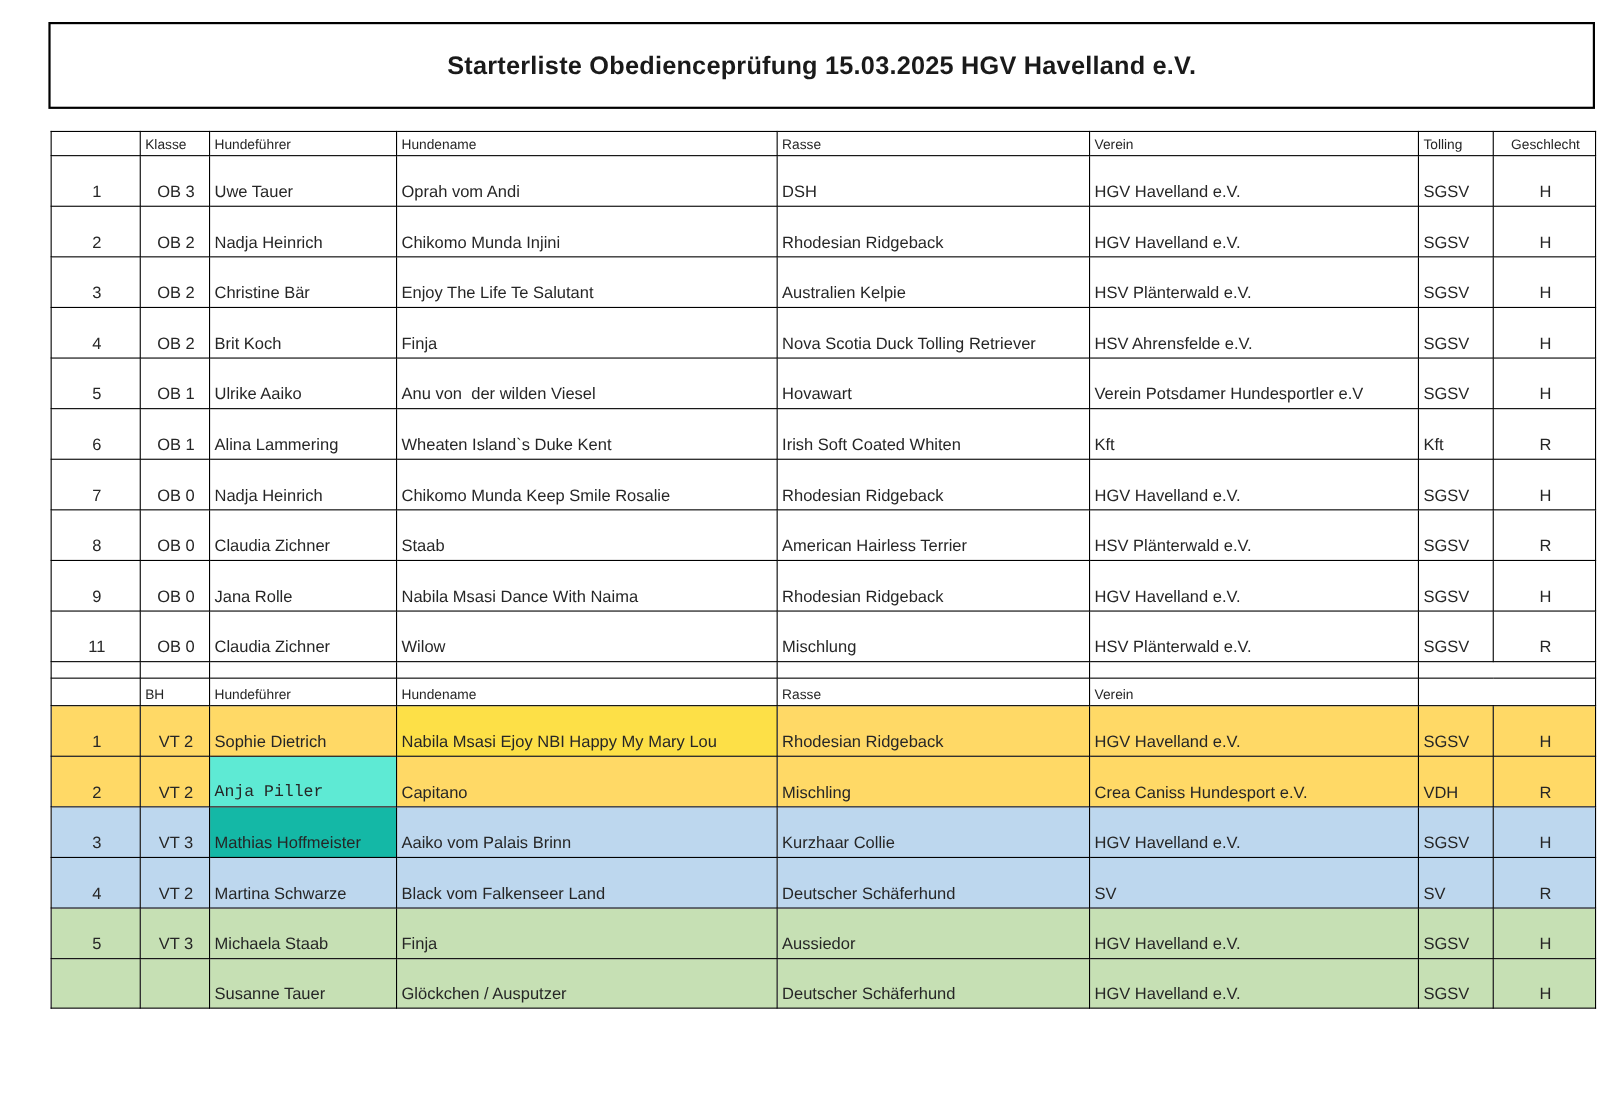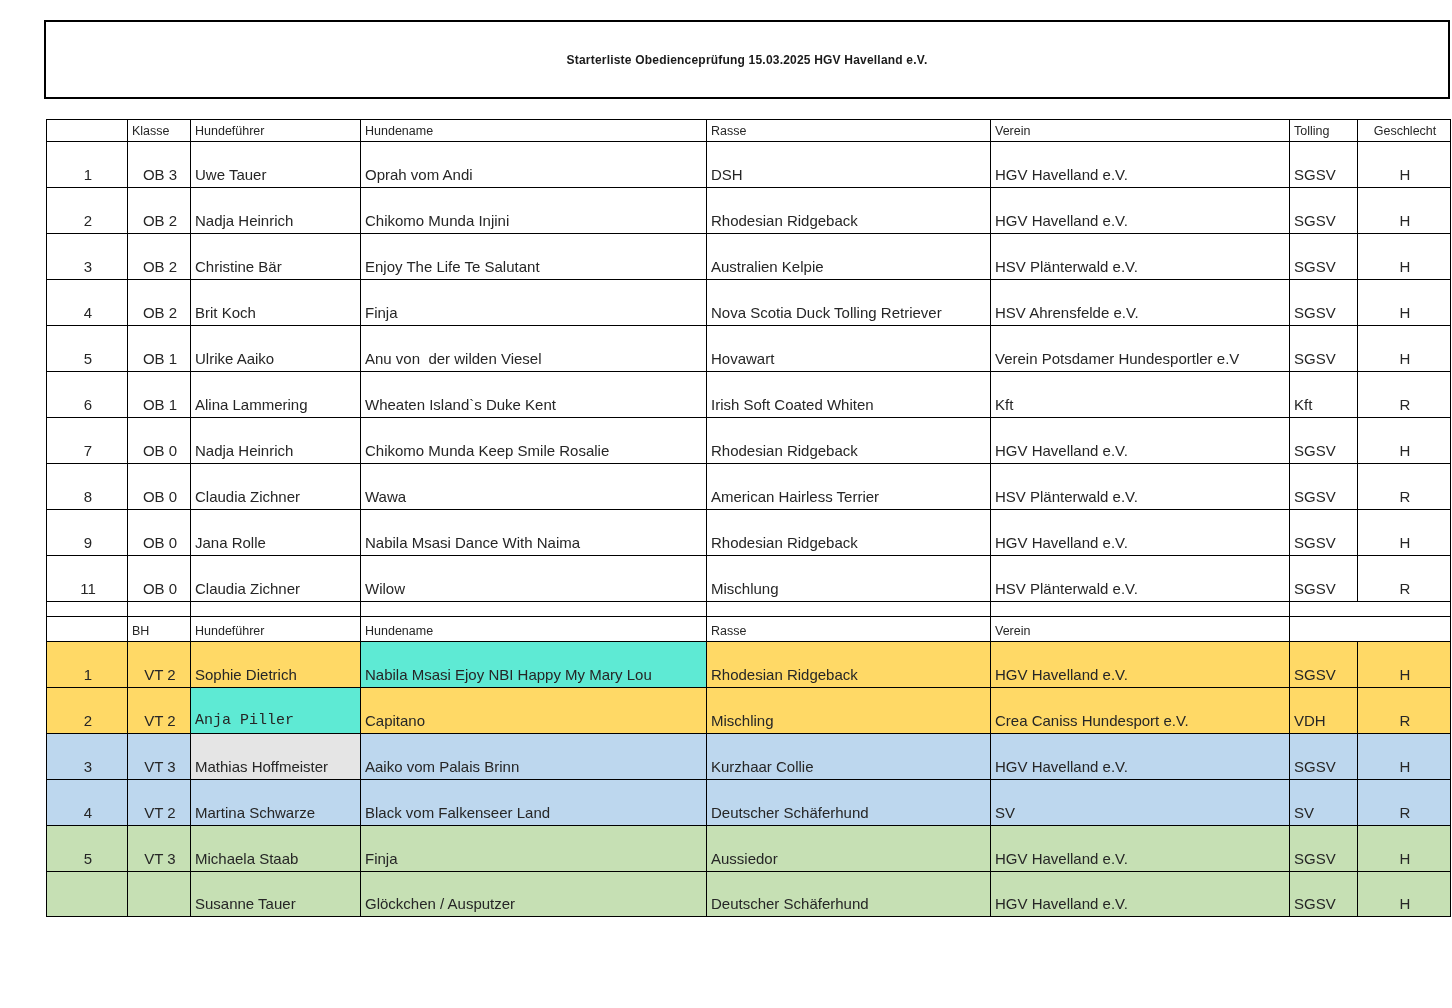--- a/index.html
+++ b/index.html
@@ -11,21 +11,21 @@
   }
   .page { position:relative; width:1452px; height:1008px; background:#fff; }
 
   .title-box {
     position:absolute; left:44px; top:20px;
     width:1406px; height:79px;
     border:2px solid #000;
     display:flex; align-items:center; justify-content:center;
     background:#fff;
   }
-  .title-text { font-size:12px; font-weight:bold; color:#1a1a1a; letter-spacing:0.2px; }
+  .title-text { font-size:23px; font-weight:bold; color:#1a1a1a; letter-spacing:0.2px; }
 
   table.sheet {
     position:absolute; left:46px; top:119px;
     width:1404px;
     border-collapse:collapse; table-layout:fixed;
   }
   table.sheet td {
     border:1px solid #000;
     vertical-align:bottom;
     font-size:15px;
@@ -151,21 +151,21 @@
           <td class="c-hundename">Chikomo Munda Keep Smile Rosalie</td>
           <td class="c-rasse">Rhodesian Ridgeback</td>
           <td class="c-verein">HGV Havelland e.V.</td>
           <td class="c-verband">SGSV</td>
           <td class="c-geschlecht">H</td>
         </tr>
         <tr class="data">
           <td class="c-nr">8</td>
           <td class="c-klasse">OB 0</td>
           <td class="c-hundefuehrer">Claudia Zichner</td>
-          <td class="c-hundename small">Wawa</td>
+          <td class="c-hundename small">Staab</td>
           <td class="c-rasse small">American Hairless Terrier</td>
           <td class="c-verein">HSV Plänterwald e.V.</td>
           <td class="c-verband">SGSV</td>
           <td class="c-geschlecht">R</td>
         </tr>
         <tr class="data">
           <td class="c-nr">9</td>
           <td class="c-klasse">OB 0</td>
           <td class="c-hundefuehrer small">Jana Rolle</td>
           <td class="c-hundename small">Nabila Msasi Dance With Naima</td>
@@ -199,40 +199,40 @@
           <td class="c-hundefuehrer">Hundeführer</td>
           <td class="c-hundename">Hundename</td>
           <td class="c-rasse">Rasse</td>
           <td class="c-verein">Verein</td>
           <td class="c-verband" colspan="2"></td>
         </tr>
         <tr class="data">
           <td class="c-nr" style="background: rgb(255, 217, 102);">1</td>
           <td class="c-klasse" style="background: rgb(255, 217, 102);">VT 2</td>
           <td class="c-hundefuehrer" style="background: rgb(255, 217, 102);">Sophie Dietrich</td>
-          <td class="c-hundename" style="background: #5eead4;">Nabila Msasi Ejoy NBI Happy My Mary Lou</td>
+          <td class="c-hundename" style="background: #fde047;">Nabila Msasi Ejoy NBI Happy My Mary Lou</td>
           <td class="c-rasse" style="background: rgb(255, 217, 102);">Rhodesian Ridgeback</td>
           <td class="c-verein" style="background: rgb(255, 217, 102);">HGV Havelland e.V.</td>
           <td class="c-verband" style="background: rgb(255, 217, 102);">SGSV</td>
           <td class="c-geschlecht" style="background: rgb(255, 217, 102);">H</td>
         </tr>
         <tr class="data">
           <td class="c-nr" style="background: rgb(255, 217, 102);">2</td>
           <td class="c-klasse" style="background: rgb(255, 217, 102);">VT 2</td>
           <td class="c-hundefuehrer" style="background: #5eead4; font-family: Liberation Mono, monospace;">Anja Piller</td>
           <td class="c-hundename" style="background: rgb(255, 217, 102);">Capitano</td>
           <td class="c-rasse" style="background: rgb(255, 217, 102);">Mischling</td>
           <td class="c-verein" style="background: rgb(255, 217, 102);">Crea Caniss Hundesport e.V.</td>
           <td class="c-verband" style="background: rgb(255, 217, 102);">VDH</td>
           <td class="c-geschlecht" style="background: rgb(255, 217, 102);">R</td>
         </tr>
         <tr class="data">
           <td class="c-nr" style="background: rgb(189, 215, 238);">3</td>
           <td class="c-klasse" style="background: rgb(189, 215, 238);">VT 3</td>
-          <td class="c-hundefuehrer" style="background: #e5e5e5;">Mathias Hoffmeister</td>
+          <td class="c-hundefuehrer" style="background: #14b8a6;">Mathias Hoffmeister</td>
           <td class="c-hundename" style="background: rgb(189, 215, 238);">Aaiko vom Palais Brinn</td>
           <td class="c-rasse" style="background: rgb(189, 215, 238);">Kurzhaar Collie</td>
           <td class="c-verein" style="background: rgb(189, 215, 238);">HGV Havelland e.V.</td>
           <td class="c-verband" style="background: rgb(189, 215, 238);">SGSV</td>
           <td class="c-geschlecht" style="background: rgb(189, 215, 238);">H</td>
         </tr>
         <tr class="data">
           <td class="c-nr" style="background: rgb(189, 215, 238);">4</td>
           <td class="c-klasse" style="background: rgb(189, 215, 238);">VT 2</td>
           <td class="c-hundefuehrer" style="background: rgb(189, 215, 238);">Martina Schwarze</td>

